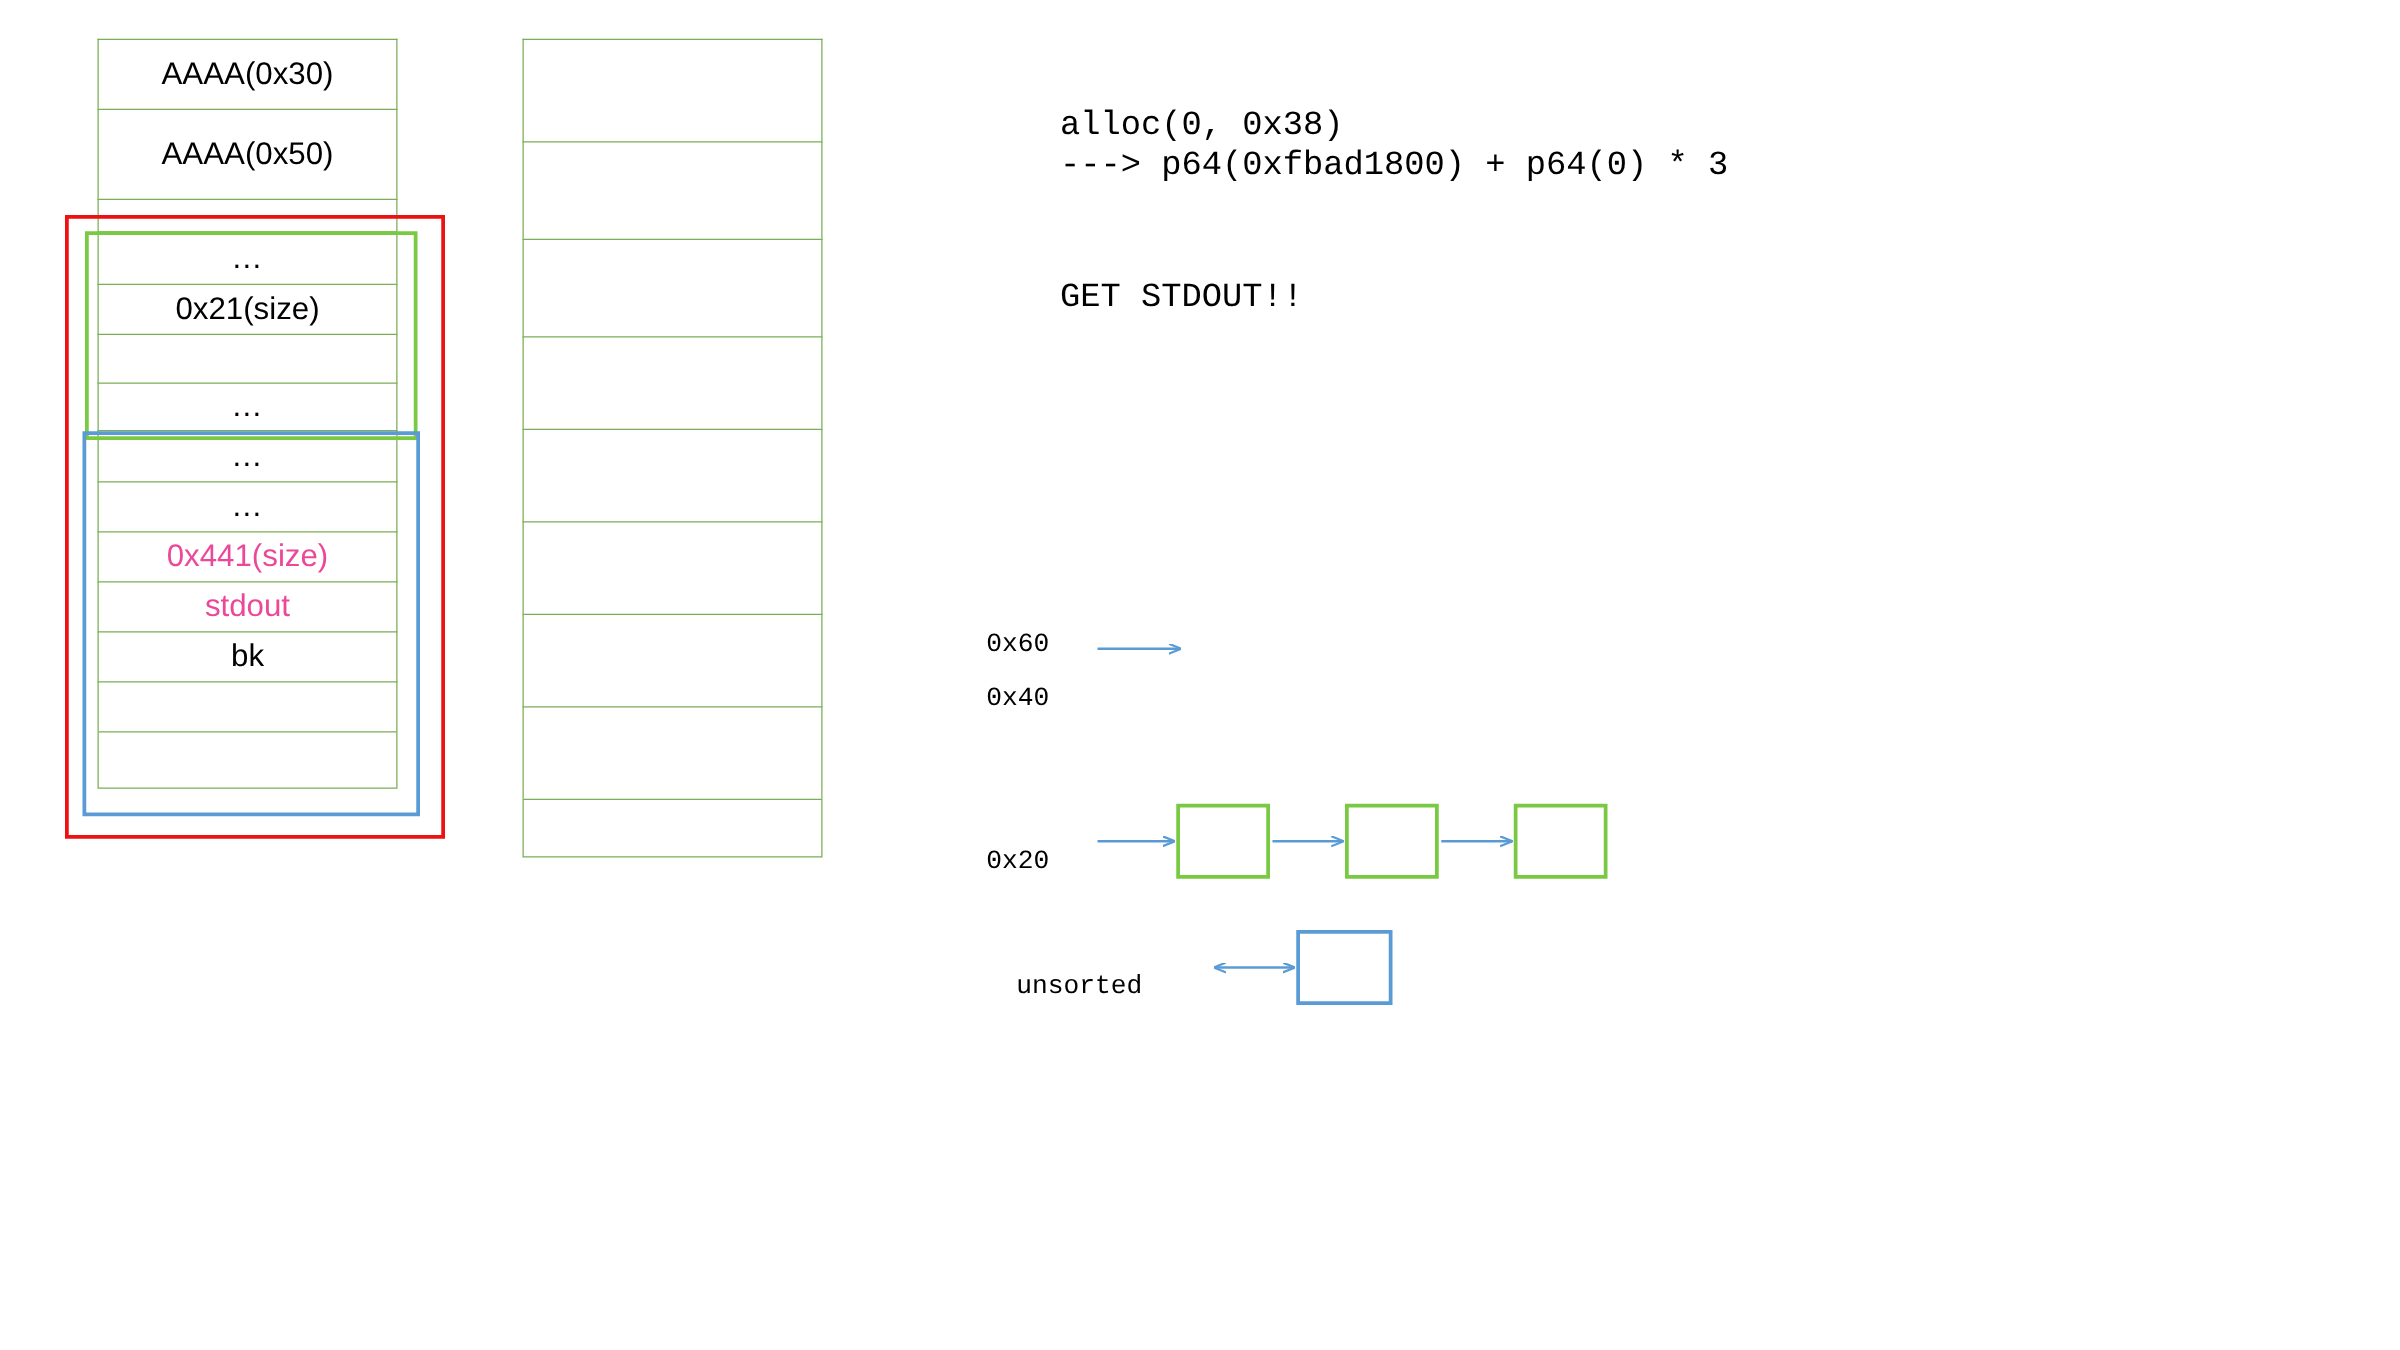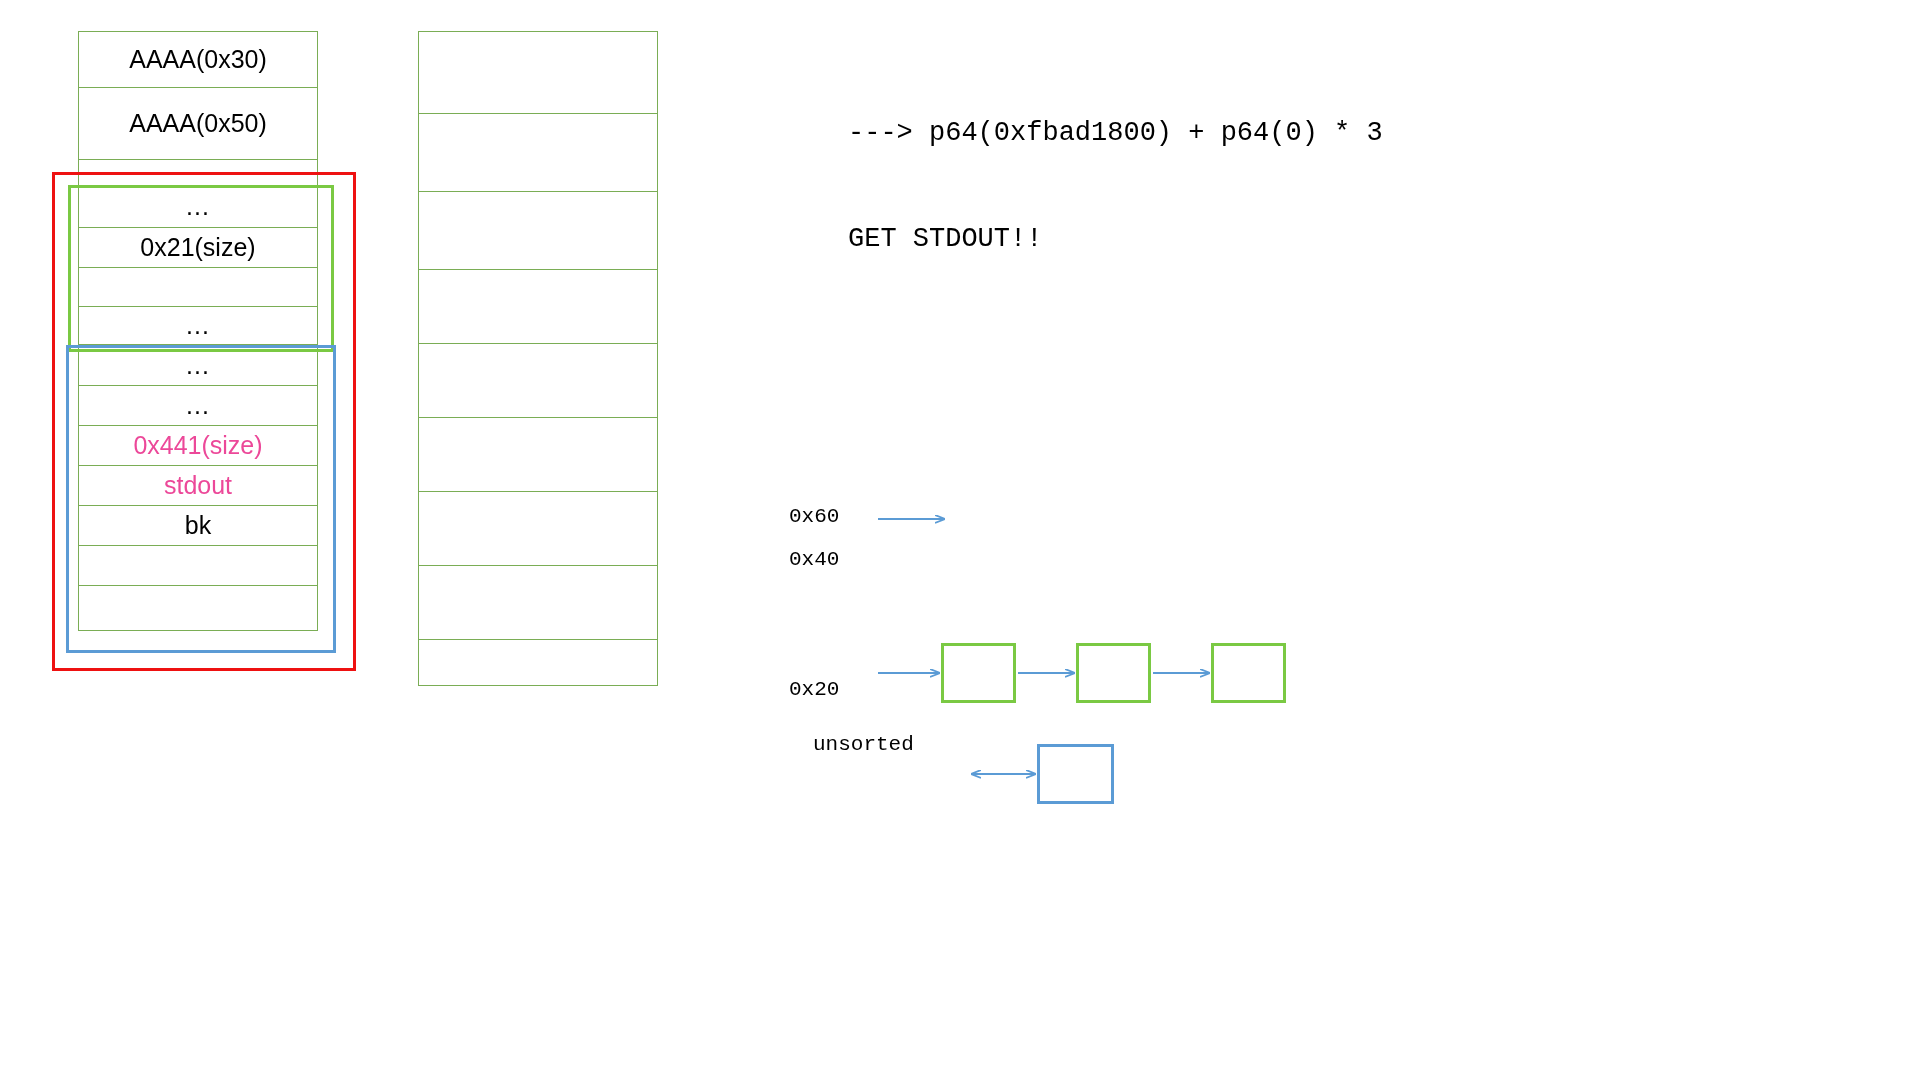--- a/index.html
+++ b/index.html
@@ -121,27 +121,28 @@
     <div class="mem-cell" style="height:74px;"></div>
     <div class="mem-cell" style="height:47px;"></div>
   </div>
 
   <div class="overlay overlay-red" style="left:52px; top:172px; width:304px; height:499px;"></div>
 
   <div class="overlay overlay-green" style="left:68px; top:185px; width:266px; height:167px;"></div>
 
   <div class="overlay overlay-blue" style="left:66px; top:345px; width:270px; height:308px;"></div>
 
+  <div class="code-block" style="left:848px; top:82px;">alloc(0, 0x38)</div>
   <div class="code-block" style="left:848px; top:114px;">---&gt; p64(0xfbad1800) + p64(0) * 3</div>
   <div class="code-block" style="left:848px; top:220px;">GET STDOUT!!</div>
 
   <div class="label-mono" style="left:789px; top:506px;">0x60</div>
   <div class="label-mono" style="left:789px; top:549px;">0x40</div>
   <div class="label-mono" style="left:789px; top:659px;margin-top:20px;">0x20</div>
-  <div class="label-mono" style="left:813px; top:734px;text-align:center;">unsorted</div>
+  <div class="label-mono" style="left:813px; top:779px;text-align:center;">unsorted</div>
 
   <div class="chain-box green" style="left:941px; top:643px; width:75px; height:60px;"></div>
   <div class="chain-box green" style="left:1076px; top:643px; width:75px; height:60px;"></div>
   <div class="chain-box green" style="left:1211px; top:643px; width:75px; height:60px;"></div>
 
   <div class="chain-box blue" style="left:1037px; top:744px; width:77px; height:60px;"></div>
 
   <svg class="arrow-layer" viewBox="0 0 1920 1080">
     <defs>
       <marker id="ah-blue" markerWidth="10" markerHeight="10" refX="9" refY="4" orient="auto" markerUnits="userSpaceOnUse">

